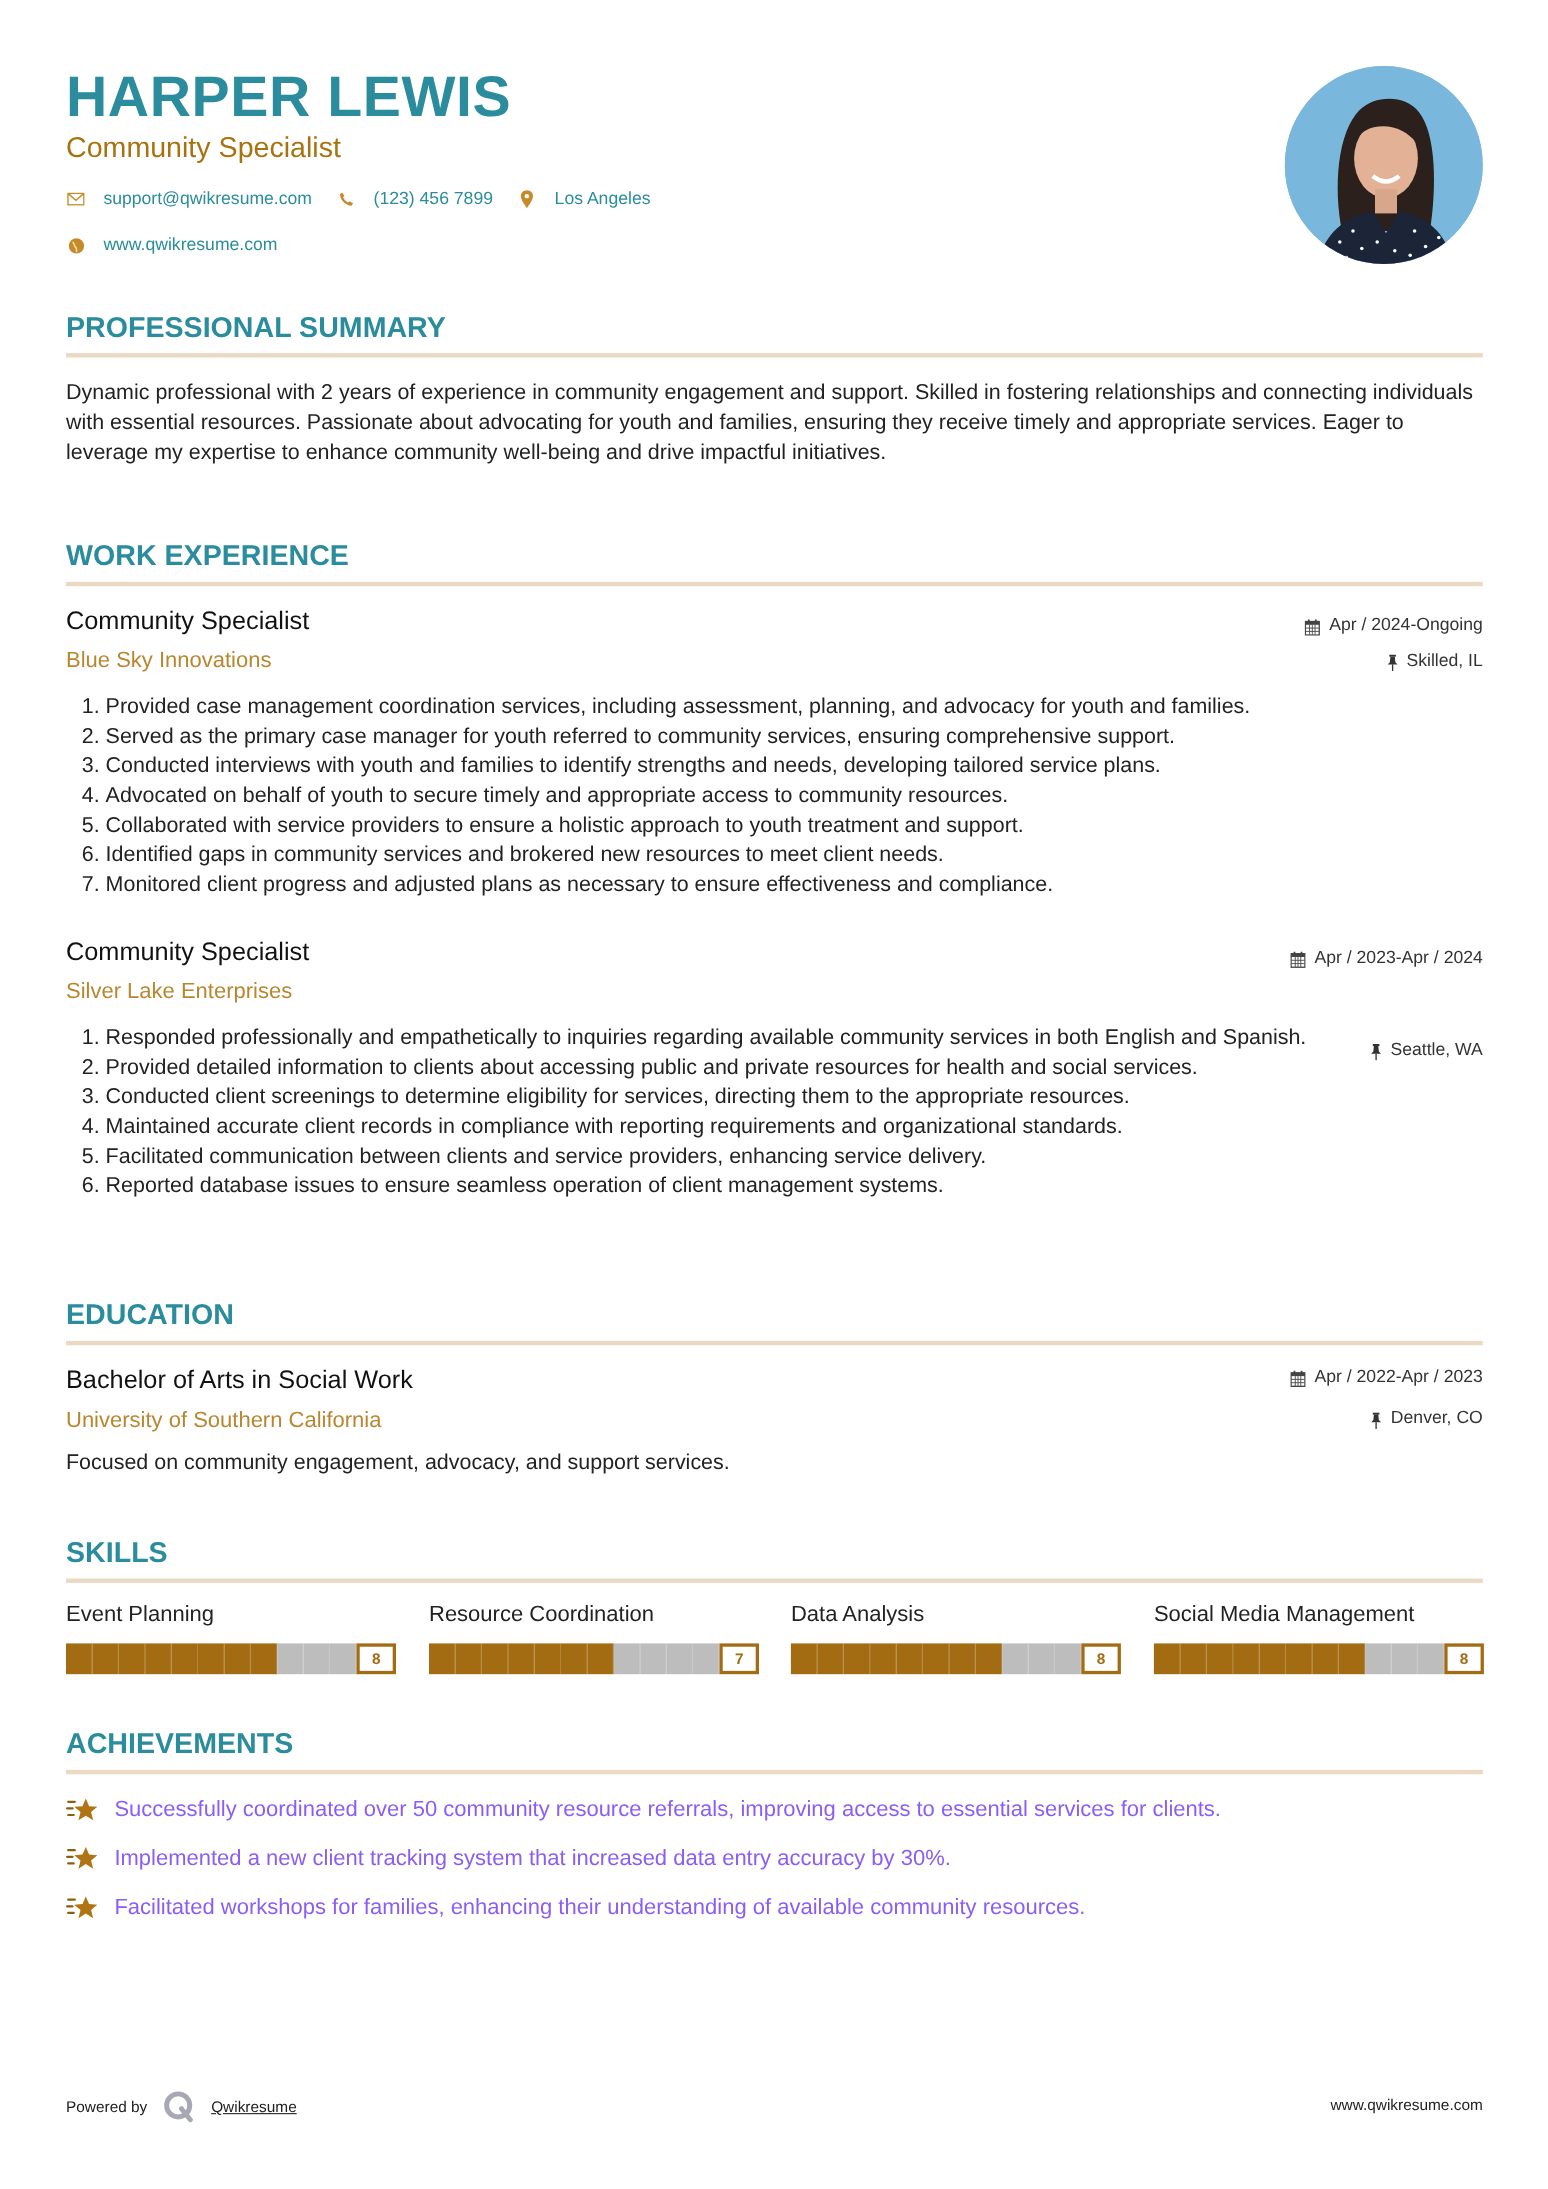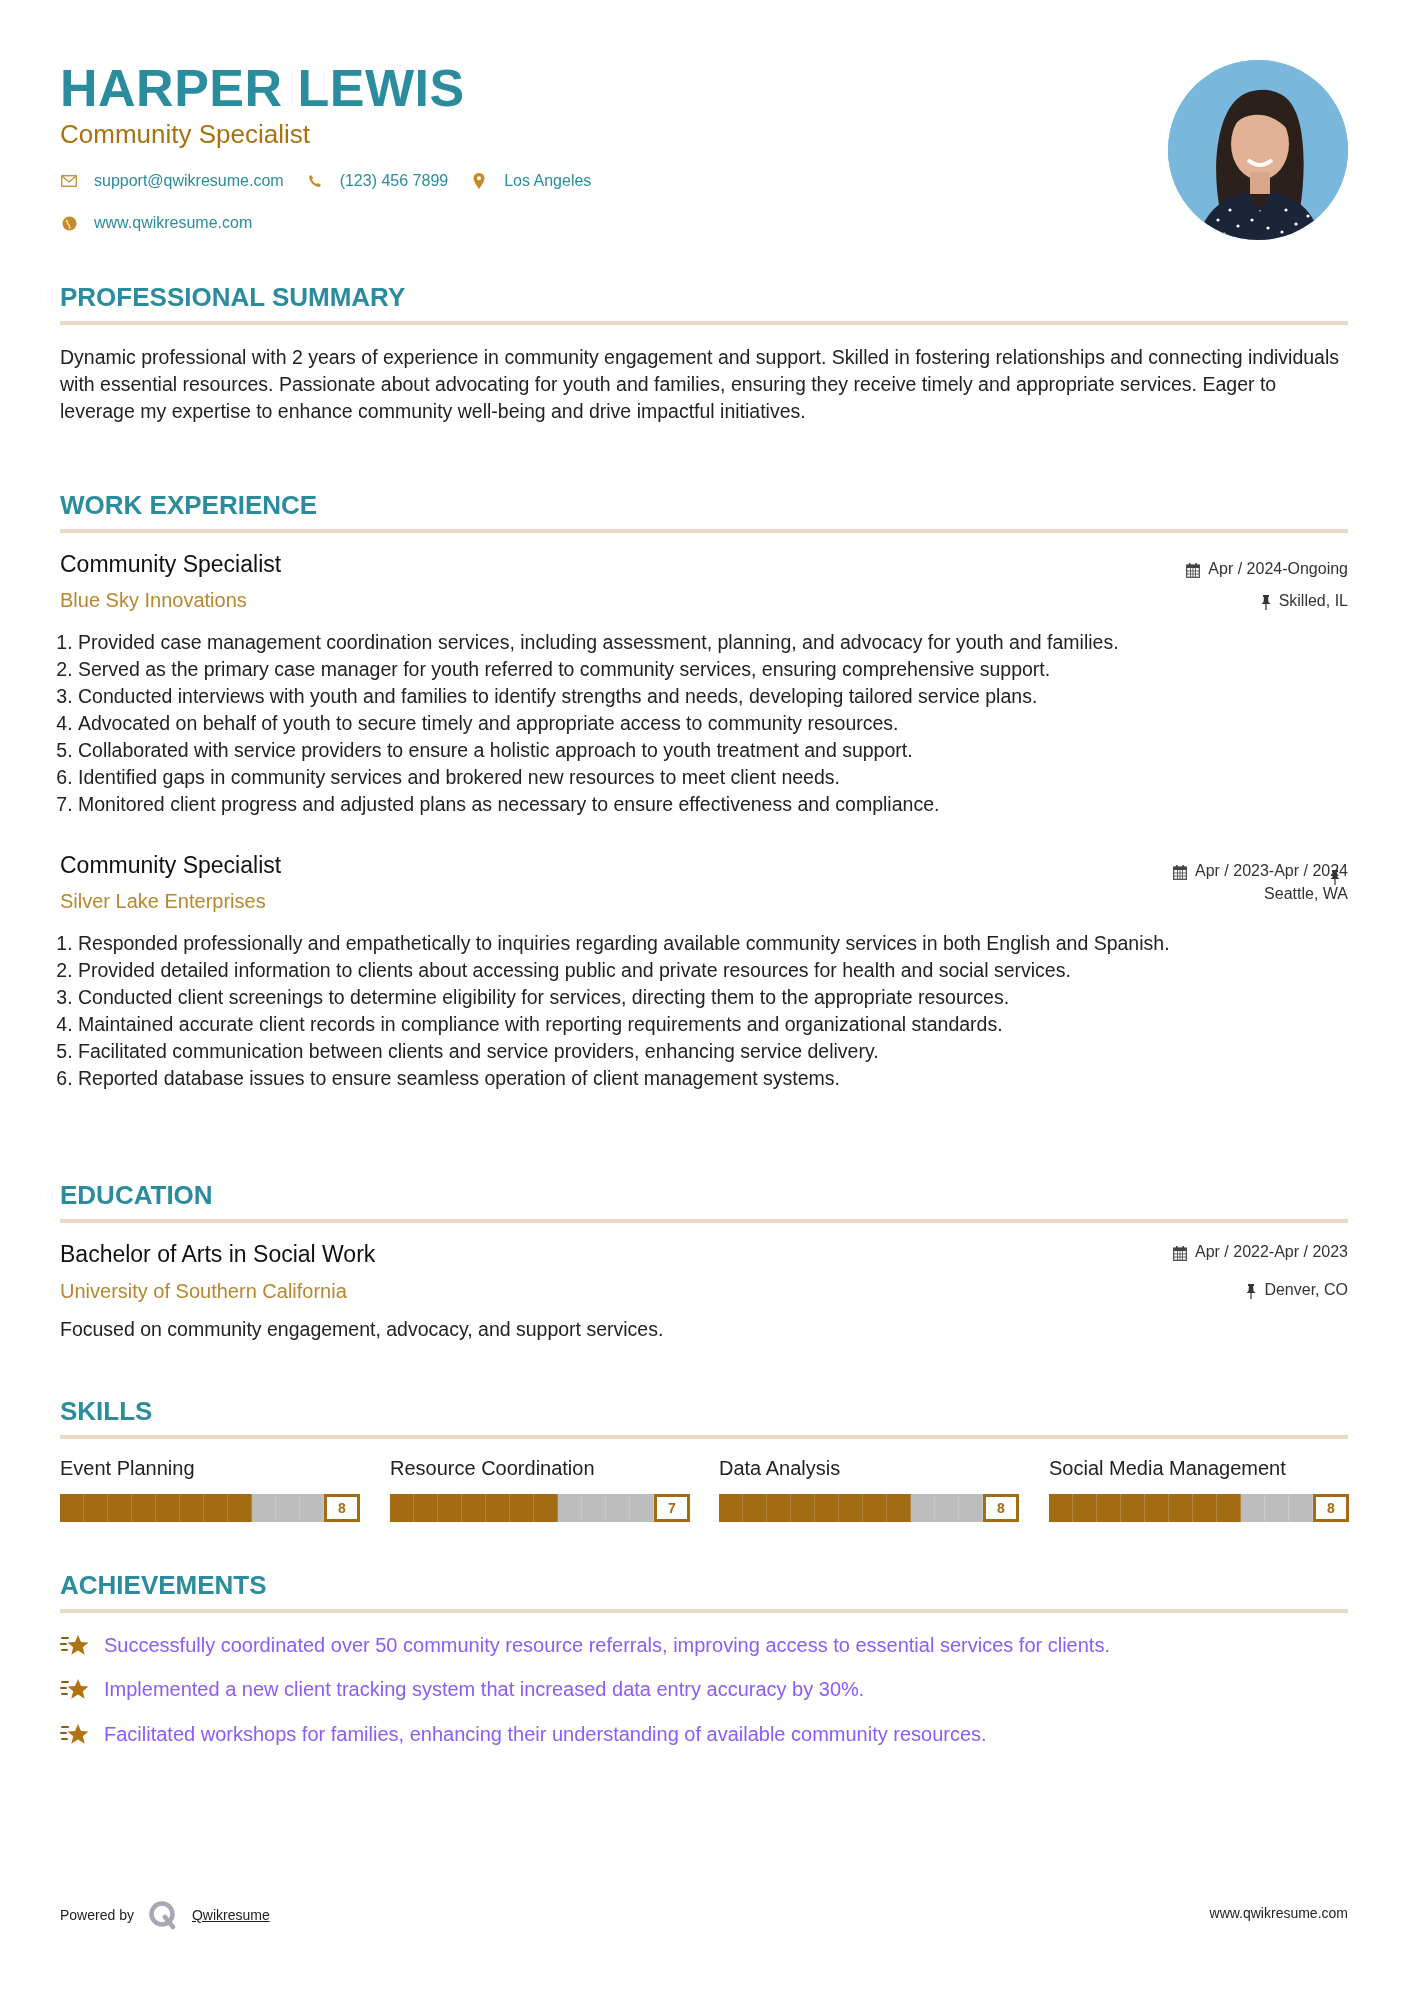--- a/index.html
+++ b/index.html
@@ -17,21 +17,21 @@
   .rule { position:absolute; left:60px; width:1288px; height:4px; background:#ecd9c4; }
 
   .para { position:absolute; left:60px; width:1290px; font-size:19.5px; line-height:27px; color:#222; }
 
   .entry-title { position:absolute; left:60px; font-size:23px; color:#111; }
   .entry-sub { position:absolute; left:60px; font-size:20px; color:#b8862e; }
   .meta { position:absolute; right:59px; font-size:16px; color:#333; display:flex; align-items:flex-end; }
   .meta .mic { margin-right:8px; display:inline-flex; }
 
   ol.bullets { position:absolute; left:60px; width:1290px; margin:0; padding:0 0 0 18px; font-size:19.5px; line-height:27px; color:#222; }
-  ol.bullets li { padding-left:0; }
+  ol.bullets li { padding-left:0;margin-left:18px; }
 
   .skill { position:absolute; width:300px; }
   .skill .label { font-size:20px; color:#222; height:28px; }
   .skill .bar { position:relative; margin-top:9px; height:28px; display:flex; }
   .skill .track { width:264px; height:28px; display:flex; }
   .skill .seg { flex:1; height:28px; box-sizing:border-box; border-right:1px solid rgba(255,255,255,0.18); }
   .skill .seg.on { background:#a36b12; }
   .skill .seg.off { background:#bdbdbd; }
   .skill .val { width:36px; height:28px; box-sizing:border-box; border:3px solid #a36b12; background:#fff; display:flex; align-items:center; justify-content:center; font-size:14px; font-weight:bold; color:#a36b12; }
   .skill .val-wrap { width:36px; height:28px; background:#bdbdbd; }
@@ -165,21 +165,21 @@
       <svg width="14" height="15" viewBox="0 0 14 15">
           <rect x="0.7" y="2" width="12.6" height="12.3" fill="none" stroke="#444" stroke-width="1.2"></rect>
           <rect x="0.7" y="2" width="12.6" height="3" fill="#444"></rect>
           <rect x="3" y="0" width="1.6" height="3" fill="#444"></rect>
           <rect x="9.4" y="0" width="1.6" height="3" fill="#444"></rect>
           <path d="M1 8 H13 M1 11 H13 M4.5 5 V14 M7 5 V14 M9.5 5 V14" stroke="#444" stroke-width="0.8"></path>
         </svg>
     </span>
     <span>Apr / 2023-Apr / 2024</span>
   </div>
-  <div class="meta" style="top:870px;flex-direction:column;">
+  <div class="meta" style="top:946px;">
     <span class="mic">
       <svg width="10" height="15" viewBox="0 0 10 15">
           <rect x="2" y="0" width="6" height="2" fill="#333"></rect>
           <path d="M3 2 H7 L7.5 7 L9.5 9 H0.5 L2.5 7 Z" fill="#333"></path>
           <rect x="4.4" y="9" width="1.2" height="6" fill="#333"></rect>
         </svg>
     </span>
     <span>Seattle, WA</span>
   </div>
   <ol class="bullets" style="top:930px;">

